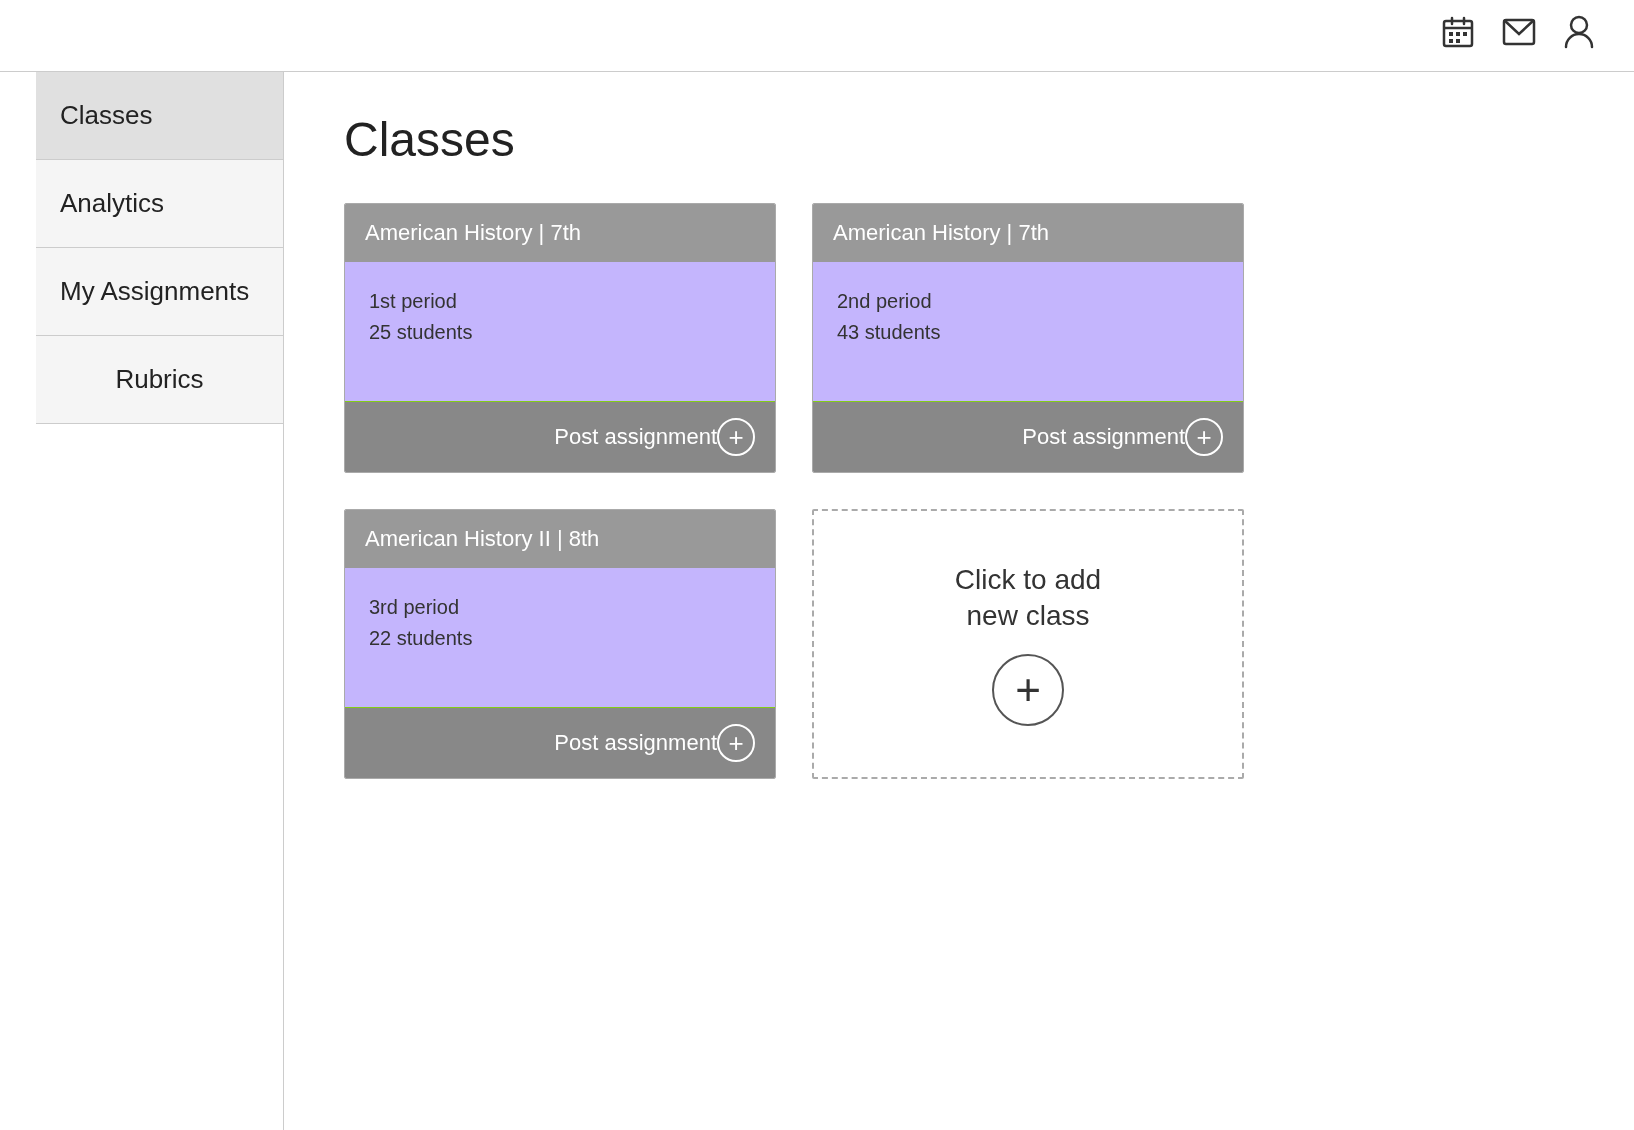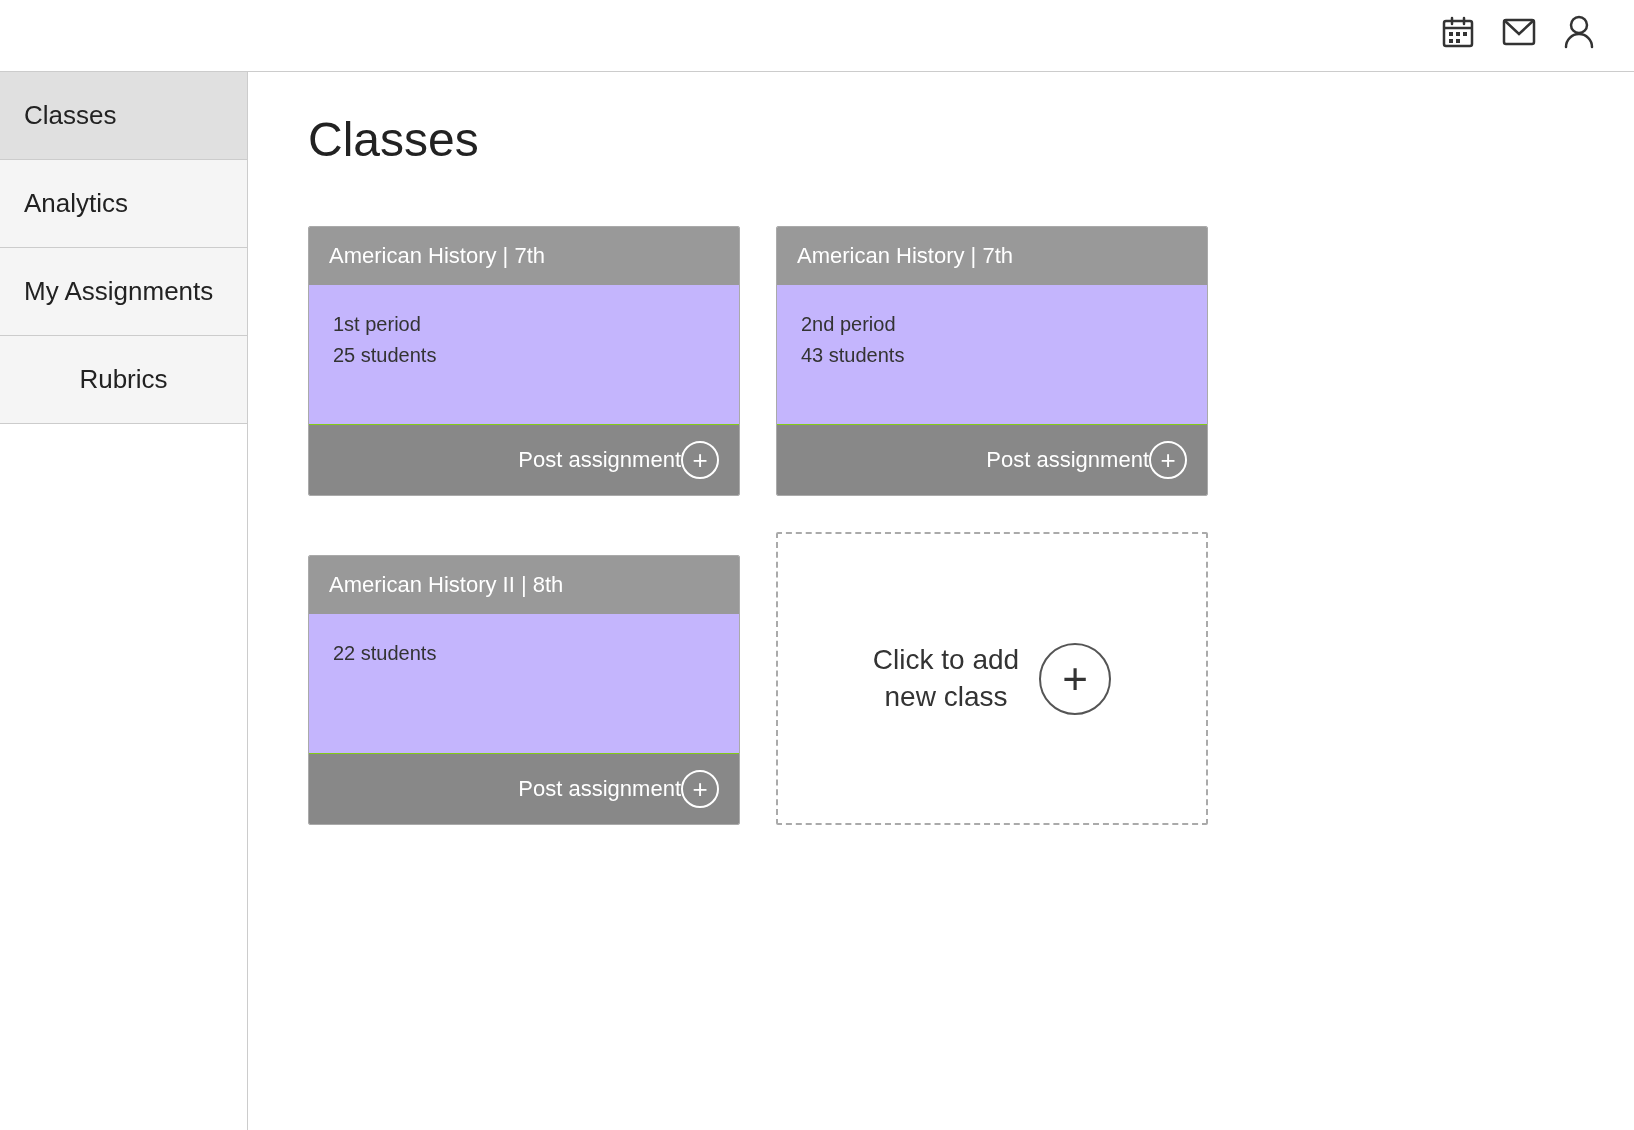--- a/index.html
+++ b/index.html
@@ -31,20 +31,21 @@
     .header-icon {
       font-size: 28px;
       color: #333;
       cursor: pointer;
     }
 
     
     .main-layout {
       display: flex;
       min-height: calc(1130px - 72px);
+      padding-left: 36px;
     }
 
     
     .sidebar {
       width: 248px;
       border-right: 1px solid #ccc;
       flex-shrink: 0;
     }
     .sidebar-item {
       padding: 28px 24px;
@@ -78,21 +79,20 @@
       gap: 36px;
       max-width: 900px;
     }
 
     
     .class-card {
       border: 1px solid #aaa;
       border-radius: 2px;
       overflow: hidden;
       background: #fff;
-      margin-top: 23px;
     }
     .card-header {
       background: #999;
       color: #fff;
       padding: 16px 20px;
       font-size: 22px;
       font-weight: 400;
     }
     .card-body {
       padding: 28px 24px;
@@ -130,20 +130,21 @@
       font-size: 26px;
       color: #fff;
       flex-shrink: 0;
     }
 
     
     .add-class-card {
       border: 2px dashed #aaa;
       border-radius: 2px;
       display: flex;
+      flex-direction: column;
       align-items: center;
       justify-content: center;
       cursor: pointer;
       min-height: 260px;
       background: #fff;
       gap: 20px;
     }
     .add-class-text {
       font-size: 28px;
       font-weight: 400;
@@ -245,20 +246,21 @@
           <span class="card-footer-label">Post assignment</span>
           <div class="plus-circle">+</div>
         </div>
       </div>
 
       <div class="class-card">
         <div class="card-header">
           <span>American History II | 8th</span>
         </div>
         <div class="card-body">
+          <p>3rd period</p>
           <p>22 students</p>
         </div>
         <div class="card-footer">
           <span class="card-footer-label">Post assignment</span>
           <div class="plus-circle">+</div>
         </div>
       </div>
 
       <div class="add-class-card">
         <div class="add-class-text">Click to add<br>new class</div>

